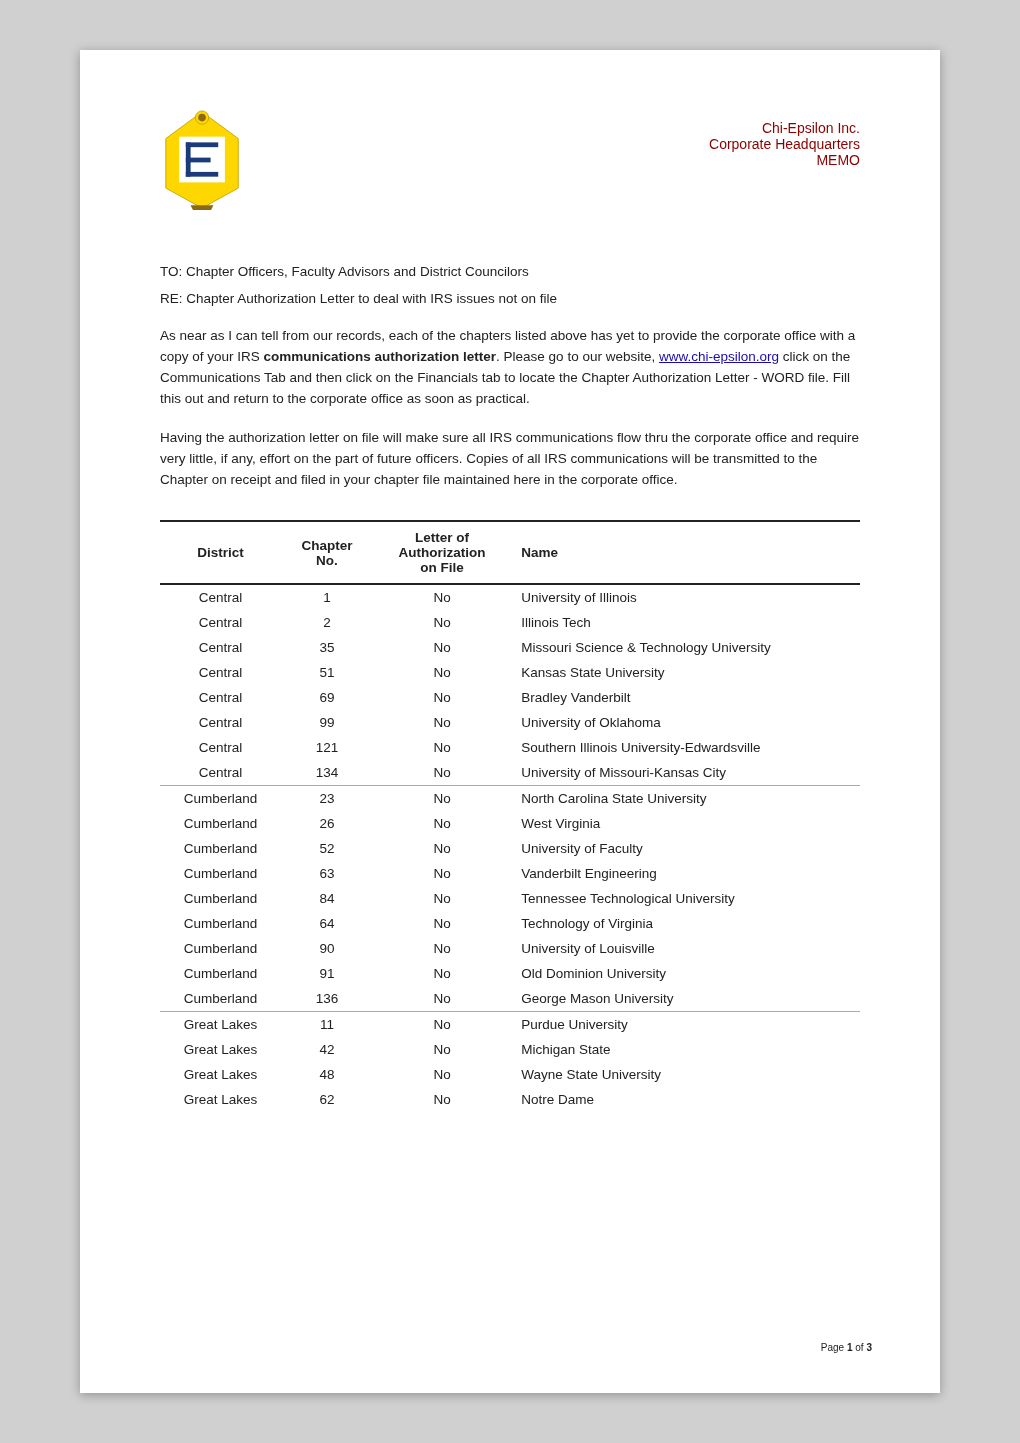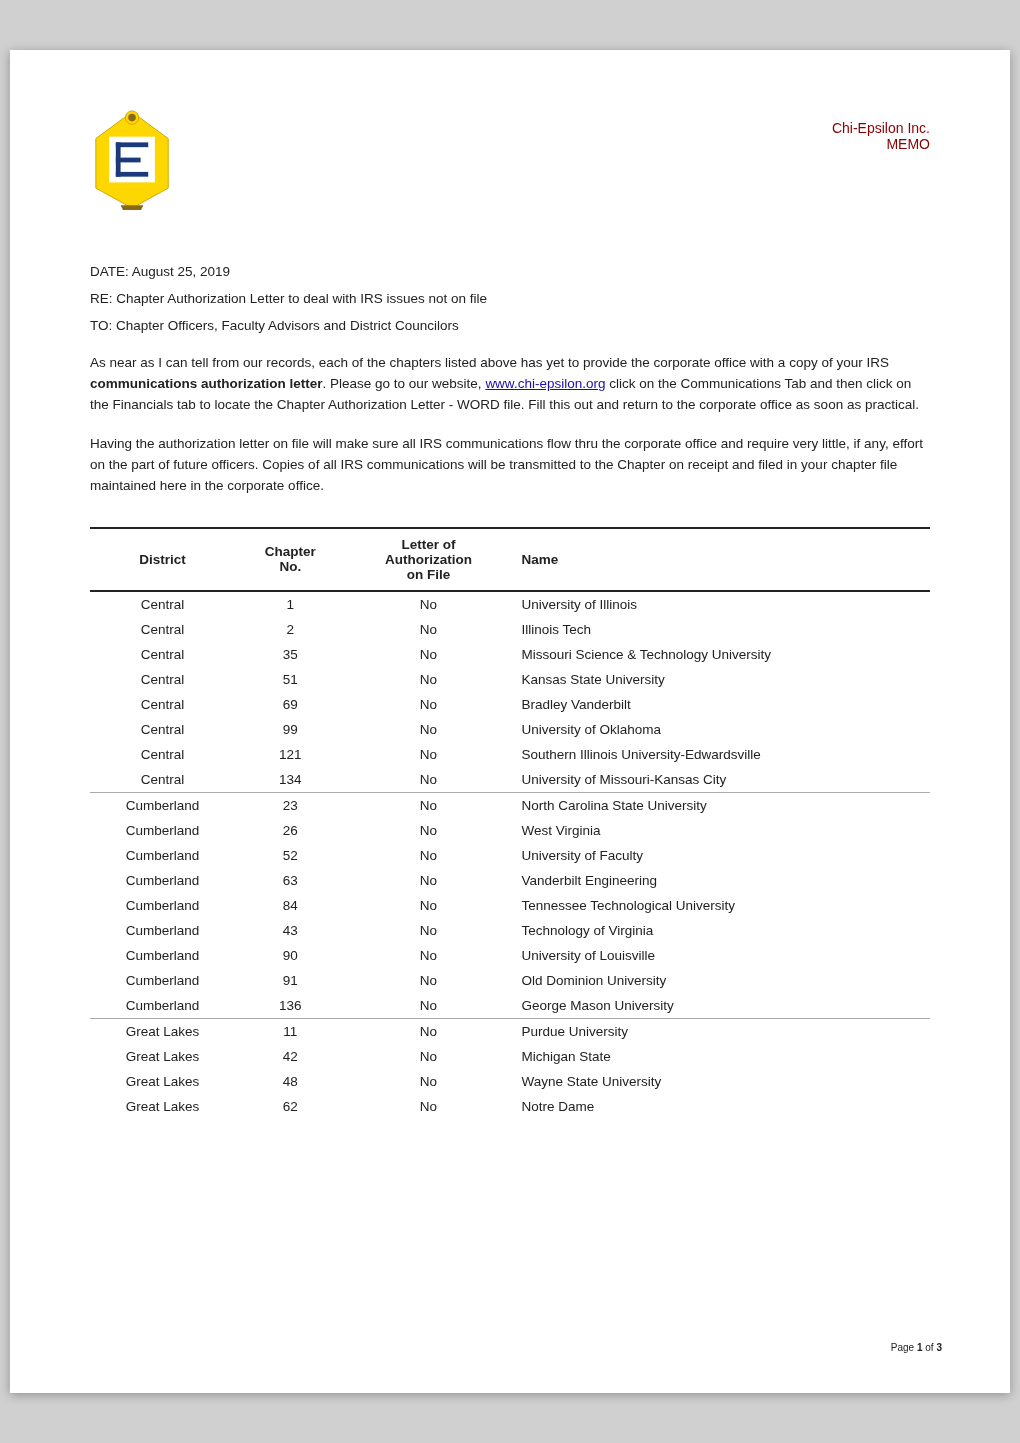--- a/index.html
+++ b/index.html
@@ -7,21 +7,21 @@
     body {
       background: #d0d0d0;
       display: flex;
       justify-content: center;
       align-items: flex-start;
       min-height: 1443px;
       font-family: Arial, sans-serif;
     }
 
     .page {
-      width: 1000px;
+      width: 860px;
       min-height: 1343px;
       background: #ffffff;
       margin: 50px auto;
       padding: 60px 80px 80px 80px;
       box-shadow: 0 2px 10px rgba(0,0,0,0.3);
       position: relative;
     }
 
     .header {
       display: flex;
@@ -160,36 +160,33 @@
         <circle cx="42" cy="8" r="7" fill="#FFD700" stroke="#c8a800" stroke-width="1"></circle>
         <circle cx="42" cy="8" r="4" fill="#8B6914"></circle>
 
         <rect x="38" y="92" width="8" height="10" fill="#FFD700"></rect>
         <polygon points="30,100 54,100 50,108 34,108" fill="#8B6914"></polygon>
       </svg>
     </div>
 
     <div class="header-text">
       <div class="org-name">Chi-Epsilon Inc.</div>
+      <div class="corp-hq">Corporate Headquarters</div>
       <div class="memo">MEMO</div>
     </div>
   </div>
 
   <div class="memo-meta">
     <div class="memo-line">
-      <span>DATE:</span>
-      <span>August 25, 2019</span>
+      <span>TO:</span>
+      <span>Chapter Officers, Faculty Advisors and District Councilors</span>
     </div>
     <div class="memo-line">
       <span>RE:</span>
       <span>Chapter Authorization Letter to deal with IRS issues not on file</span>
-    </div>
-    <div class="memo-line">
-      <span>TO:</span>
-      <span>Chapter Officers, Faculty Advisors and District Councilors</span>
     </div>
   </div>
 
   <div class="body-text">
     <span>As near as I can tell from our records, each of the chapters listed above has yet to provide the corporate office with a copy of your IRS </span><strong>communications authorization letter</strong><span>. Please go to our website, </span><a href="#">www.chi-epsilon.org</a><span> click on the Communications Tab and then click on the Financials tab to locate the Chapter Authorization Letter - WORD file. Fill this out and return to the corporate office as soon as practical.</span>
   </div>
 
   <div class="body-text">Having the authorization letter on file will make sure all IRS communications flow thru the corporate office and require very little, if any, effort on the part of future officers. Copies of all IRS communications will be transmitted to the Chapter on receipt and filed in your chapter file maintained here in the corporate office.</div>
 
   <div class="table-container">
@@ -276,21 +273,21 @@
             <td class="name-col">Vanderbilt Engineering</td>
           </tr>
           <tr>
             <td>Cumberland</td>
             <td>84</td>
             <td>No</td>
             <td class="name-col">Tennessee Technological University</td>
           </tr>
           <tr>
             <td>Cumberland</td>
-            <td>43</td>
+            <td>64</td>
             <td>No</td>
             <td class="name-col">Technology of Virginia</td>
           </tr>
           <tr>
             <td>Cumberland</td>
             <td>90</td>
             <td>No</td>
             <td class="name-col">University of Louisville</td>
           </tr>
           <tr>

